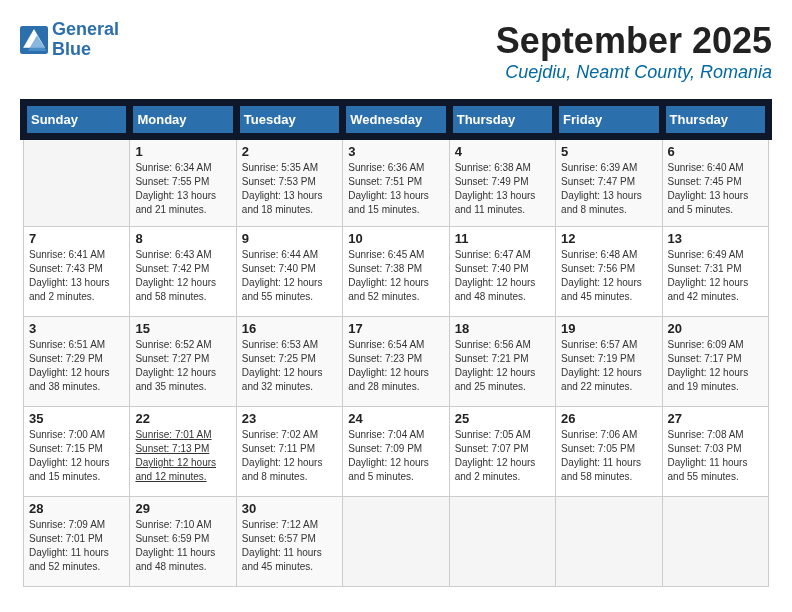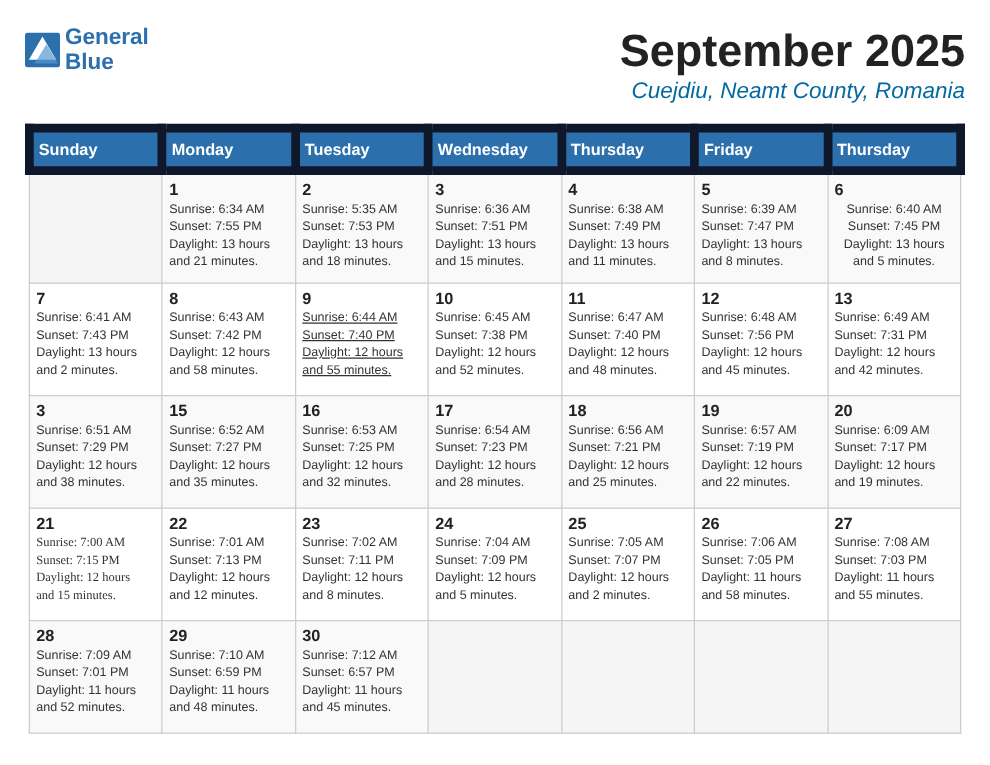--- a/index.html
+++ b/index.html
@@ -159,21 +159,21 @@
         </td>
         <td>
           <span class="day-number">5</span>
           <div class="day-info" style="white-space: pre-line;">Sunrise: 6:39 AM
 Sunset: 7:47 PM
 Daylight: 13 hours
 and 8 minutes.</div>
         </td>
         <td>
           <span class="day-number">6</span>
-          <div class="day-info" style="white-space: pre-line; text-align: center;">Sunrise: 6:40 AM
+          <div class="day-info" style="white-space: pre-line;">Sunrise: 6:40 AM
 Sunset: 7:45 PM
 Daylight: 13 hours
 and 5 minutes.</div>
         </td>
       </tr>
       <tr>
         <td>
           <span class="day-number">7</span>
           <div class="day-info" style="white-space: pre-line;">Sunrise: 6:41 AM
 Sunset: 7:43 PM
@@ -182,21 +182,21 @@
         </td>
         <td>
           <span class="day-number">8</span>
           <div class="day-info" style="white-space: pre-line;">Sunrise: 6:43 AM
 Sunset: 7:42 PM
 Daylight: 12 hours
 and 58 minutes.</div>
         </td>
         <td>
           <span class="day-number">9</span>
-          <div class="day-info" style="white-space: pre-line; text-decoration: underline;">Sunrise: 6:44 AM
+          <div class="day-info" style="white-space: pre-line;">Sunrise: 6:44 AM
 Sunset: 7:40 PM
 Daylight: 12 hours
 and 55 minutes.</div>
         </td>
         <td>
           <span class="day-number">10</span>
           <div class="day-info" style="white-space: pre-line;">Sunrise: 6:45 AM
 Sunset: 7:38 PM
 Daylight: 12 hours
 and 52 minutes.</div>
@@ -269,29 +269,29 @@
         <td>
           <span class="day-number">20</span>
           <div class="day-info" style="white-space: pre-line;">Sunrise: 6:09 AM
 Sunset: 7:17 PM
 Daylight: 12 hours
 and 19 minutes.</div>
         </td>
       </tr>
       <tr>
         <td>
-          <span class="day-number">21</span>
-          <div class="day-info" style="white-space: pre-line; font-family: Liberation Serif, serif;">Sunrise: 7:00 AM
+          <span class="day-number">35</span>
+          <div class="day-info" style="white-space: pre-line;">Sunrise: 7:00 AM
 Sunset: 7:15 PM
 Daylight: 12 hours
 and 15 minutes.</div>
         </td>
         <td>
           <span class="day-number">22</span>
-          <div class="day-info" style="white-space: pre-line;">Sunrise: 7:01 AM
+          <div class="day-info" style="white-space: pre-line; text-decoration: underline;">Sunrise: 7:01 AM
 Sunset: 7:13 PM
 Daylight: 12 hours
 and 12 minutes.</div>
         </td>
         <td>
           <span class="day-number">23</span>
           <div class="day-info" style="white-space: pre-line;">Sunrise: 7:02 AM
 Sunset: 7:11 PM
 Daylight: 12 hours
 and 8 minutes.</div>

